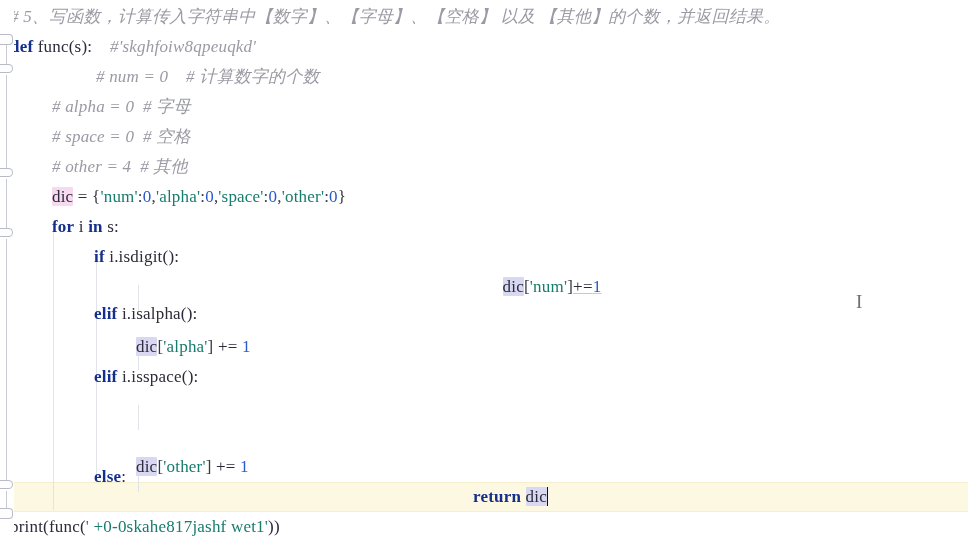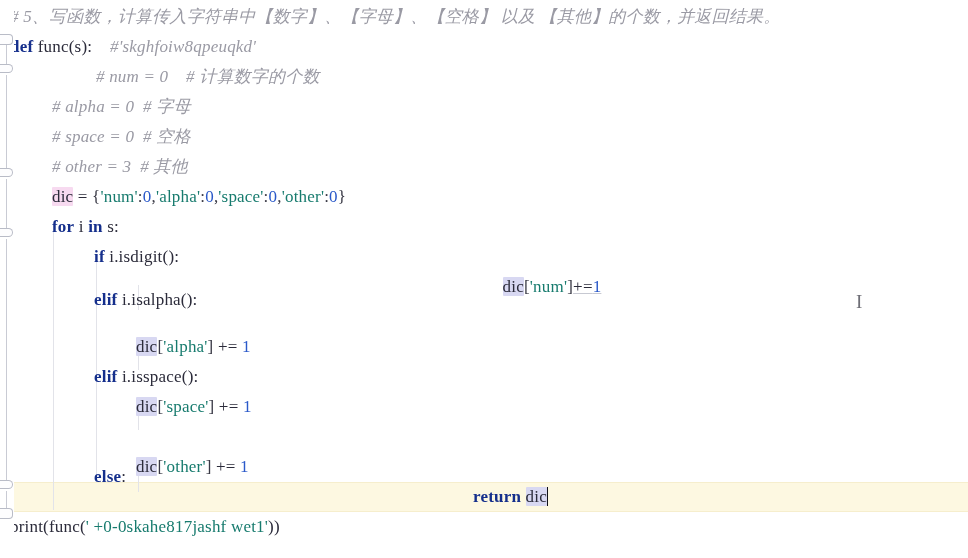--- a/index.html
+++ b/index.html
@@ -151,29 +151,28 @@
       <div class="indent-guide" style="left: 138px; top: 405px; height: 25px;"></div>
       <div class="indent-guide" style="left: 138px; top: 467px; height: 25px;"></div>
     </div>
 
   <div class="code" id="code-layer">
       <div class="line" style="top: 2px;"><span class="ind" style="width: 10px;"></span><span class="comment"># 5、写函数，计算传入字符串中【数字】、【字母】、【空格】 以及 【其他】的个数，并返回结果。</span></div>
       <div class="line" style="top: 32px;"><span class="ind" style="width: 10px;"></span><span class="kw">def</span><span class="plain"> func(s):</span><span class="plain">    </span><span class="comment">#'skghfoiw8qpeuqkd'</span></div>
       <div class="line" style="top: 62px; padding-left: 44px;"><span class="ind" style="width: 52px;"></span><span class="comment"># num = 0    # 计算数字的个数</span></div>
       <div class="line" style="top: 92px;"><span class="ind" style="width: 52px;"></span><span class="comment"># alpha = 0  # 字母</span></div>
       <div class="line" style="top: 122px;"><span class="ind" style="width: 52px;"></span><span class="comment"># space = 0  # 空格</span></div>
-      <div class="line" style="top: 152px;"><span class="ind" style="width: 52px;"></span><span class="comment"># other = 3  # 其他</span></div>
+      <div class="line" style="top: 152px;"><span class="ind" style="width: 52px;"></span><span class="comment"># other = 4  # 其他</span></div>
       <div class="line" style="top: 182px;"><span class="ind" style="width: 52px;"></span><span class="hl-def plain">dic</span><span class="plain"> = </span><span class="punct">{</span><span class="str">'num'</span><span class="punct">:</span><span class="num">0</span><span class="punct">,</span><span class="str">'alpha'</span><span class="punct">:</span><span class="num">0</span><span class="punct">,</span><span class="str">'space'</span><span class="punct">:</span><span class="num">0</span><span class="punct">,</span><span class="str">'other'</span><span class="punct">:</span><span class="num">0</span><span class="punct">}</span></div>
       <div class="line" style="top: 242px;"><span class="ind" style="width: 94px;"></span><span class="kw">if</span><span class="plain"> i.isdigit():</span></div>
       <div class="line" style="top: 212px;"><span class="ind" style="width: 52px;"></span><span class="kw">for</span><span class="plain"> i </span><span class="kw">in</span><span class="plain"> s:</span></div>
       <div class="line" style="top: 272px; text-align: center;"><span class="ind" style="width: 136px;"></span><span class="hl-use plain">dic</span><span class="punct">[</span><span class="str">'num'</span><span class="punct">]</span><span class="plain ul">+=</span><span class="num ul">1</span></div>
-      <div class="line" style="top: 285px;"><span class="ind" style="width: 94px;"></span><span class="kw">elif</span><span class="plain"> i.isalpha():</span></div>
+      <div class="line" style="top: 299px;"><span class="ind" style="width: 94px;"></span><span class="kw">elif</span><span class="plain"> i.isalpha():</span></div>
       <div class="line" style="top: 332px;"><span class="ind" style="width: 136px;"></span><span class="hl-use plain">dic</span><span class="punct">[</span><span class="str">'alpha'</span><span class="punct">]</span><span class="plain"> += </span><span class="num">1</span></div>
       <div class="line" style="top: 362px;"><span class="ind" style="width: 94px;"></span><span class="kw">elif</span><span class="plain"> i.isspace():</span></div>
-      <div class="line" style="top: 392px;"><span class="ind" style="width: 136px;"></span><span class="hl-use plain">dic</span><span class="punct">[</span><span class="str">'space'</span><span class="punct">]</span><span class="plain"> += </span><span class="num">1</span></div>
       <div class="line" style="top: 422px; margin-top: 40px;"><span class="ind" style="width: 94px;"></span><span class="kw">else</span><span class="plain">:</span></div>
       <div class="line" style="top: 452px;"><span class="ind" style="width: 136px;"></span><span class="hl-use plain">dic</span><span class="punct">[</span><span class="str">'other'</span><span class="punct">]</span><span class="plain"> += </span><span class="num">1</span></div>
       <div class="line" style="top: 482px; text-align: center;"><span class="ind" style="width: 52px;"></span><span class="kw">return</span><span class="plain"> </span><span class="hl-use plain">dic</span><span class="caret"></span></div>
       <div class="line" style="top: 512px;"><span class="ind" style="width: 10px;"></span><span class="plain">print(func(</span><span class="str">' +0-0skahe817jashf wet1'</span><span class="plain">))</span></div>
     </div>
 
   <div class="gutter" id="gutter">
       <div class="fold-line" style="top: 45px; height: 20px;"></div>
       <div class="fold-line" style="top: 75px; height: 95px;"></div>
       <div class="fold-line" style="top: 179px; height: 50px;"></div>

